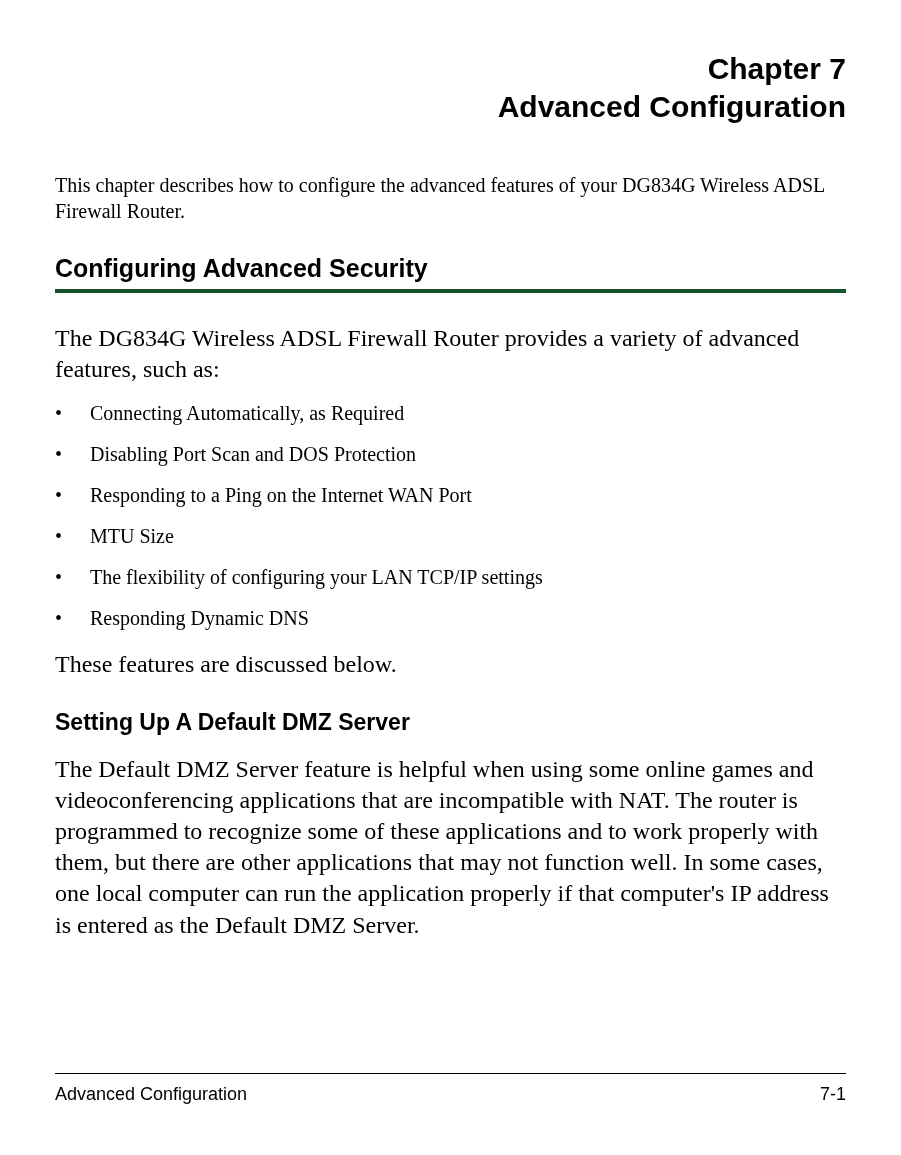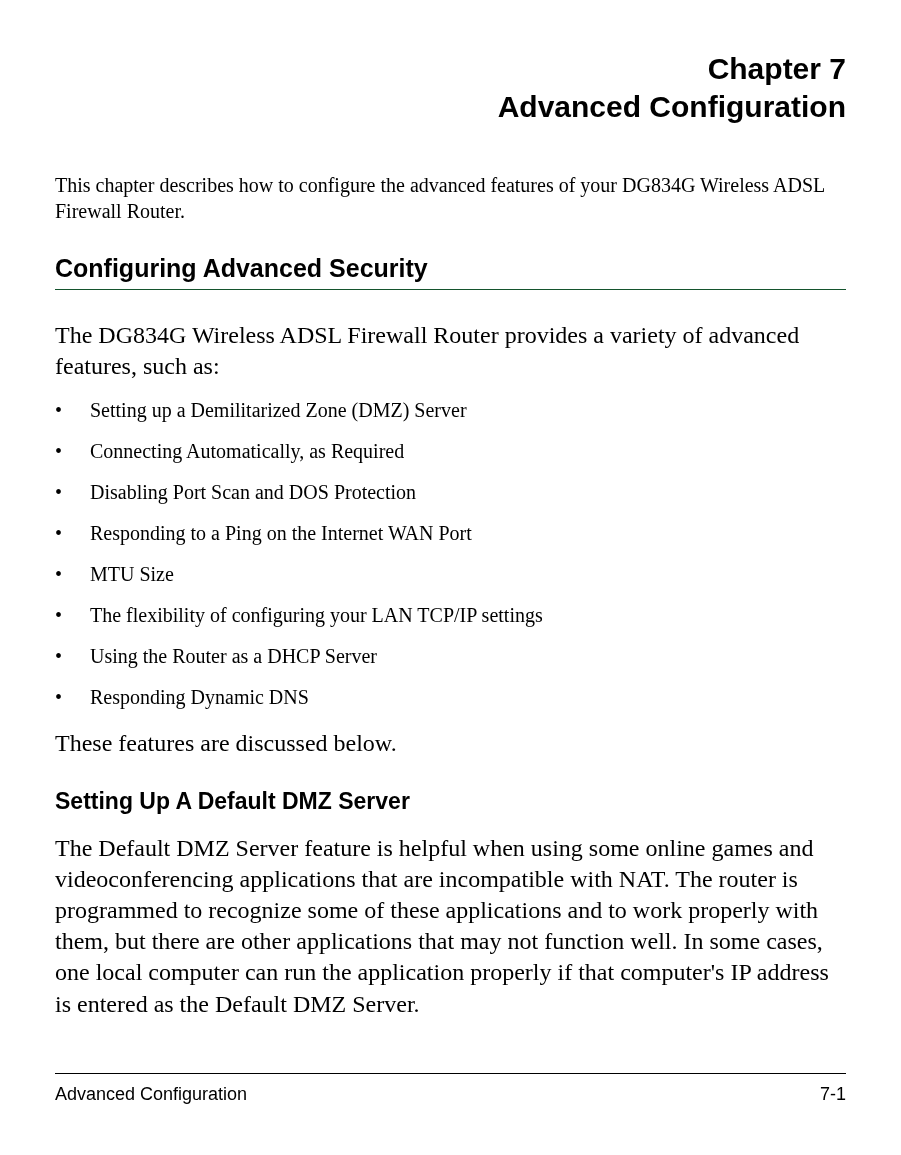--- a/index.html
+++ b/index.html
@@ -26,21 +26,21 @@
     }
     .intro-text {
       font-size: 20px;
       line-height: 1.3;
       margin-bottom: 30px;
     }
     .section-heading {
       font-family: Arial, Helvetica, sans-serif;
       font-weight: bold;
       font-size: 25px;
-      border-bottom: 1px solid #14532d;
+      border-bottom: 4px solid #14532d;
       padding-bottom: 6px;
       margin-bottom: 30px;
     }
     .body-text {
       font-size: 24px;
       line-height: 1.3;
       margin-bottom: 15px;
     }
     .bullets {
       list-style: none;
@@ -87,27 +87,25 @@
   <div>Advanced Configuration</div>
 </div>
 
 <p class="intro-text">This chapter describes how to configure the advanced features of your DG834G Wireless ADSL Firewall Router.</p>
 
 <h2 class="section-heading">Configuring Advanced Security</h2>
 
 <p class="body-text">The DG834G Wireless ADSL Firewall Router provides a variety of advanced features, such as:</p>
 
 <ul class="bullets">
-  <li>Setting up a Demilitarized Zone (DMZ) Server</li>
   <li>Connecting Automatically, as Required</li>
   <li>Disabling Port Scan and DOS Protection</li>
   <li>Responding to a Ping on the Internet WAN Port</li>
   <li>MTU Size</li>
   <li>The flexibility of configuring your LAN TCP/IP settings</li>
-  <li>Using the Router as a DHCP Server</li>
   <li>Responding Dynamic DNS</li>
 </ul>
 
 <p class="body-text">These features are discussed below.</p>
 
 <h3 class="subsection-heading">Setting Up A Default DMZ Server</h3>
 
 <p class="body-text">The Default DMZ Server feature is helpful when using some online games and videoconferencing applications that are incompatible with NAT. The router is programmed to recognize some of these applications and to work properly with them, but there are other applications that may not function well. In some cases, one local computer can run the application properly if that computer's IP address is entered as the Default DMZ Server.</p>
 
 <div class="footer">

